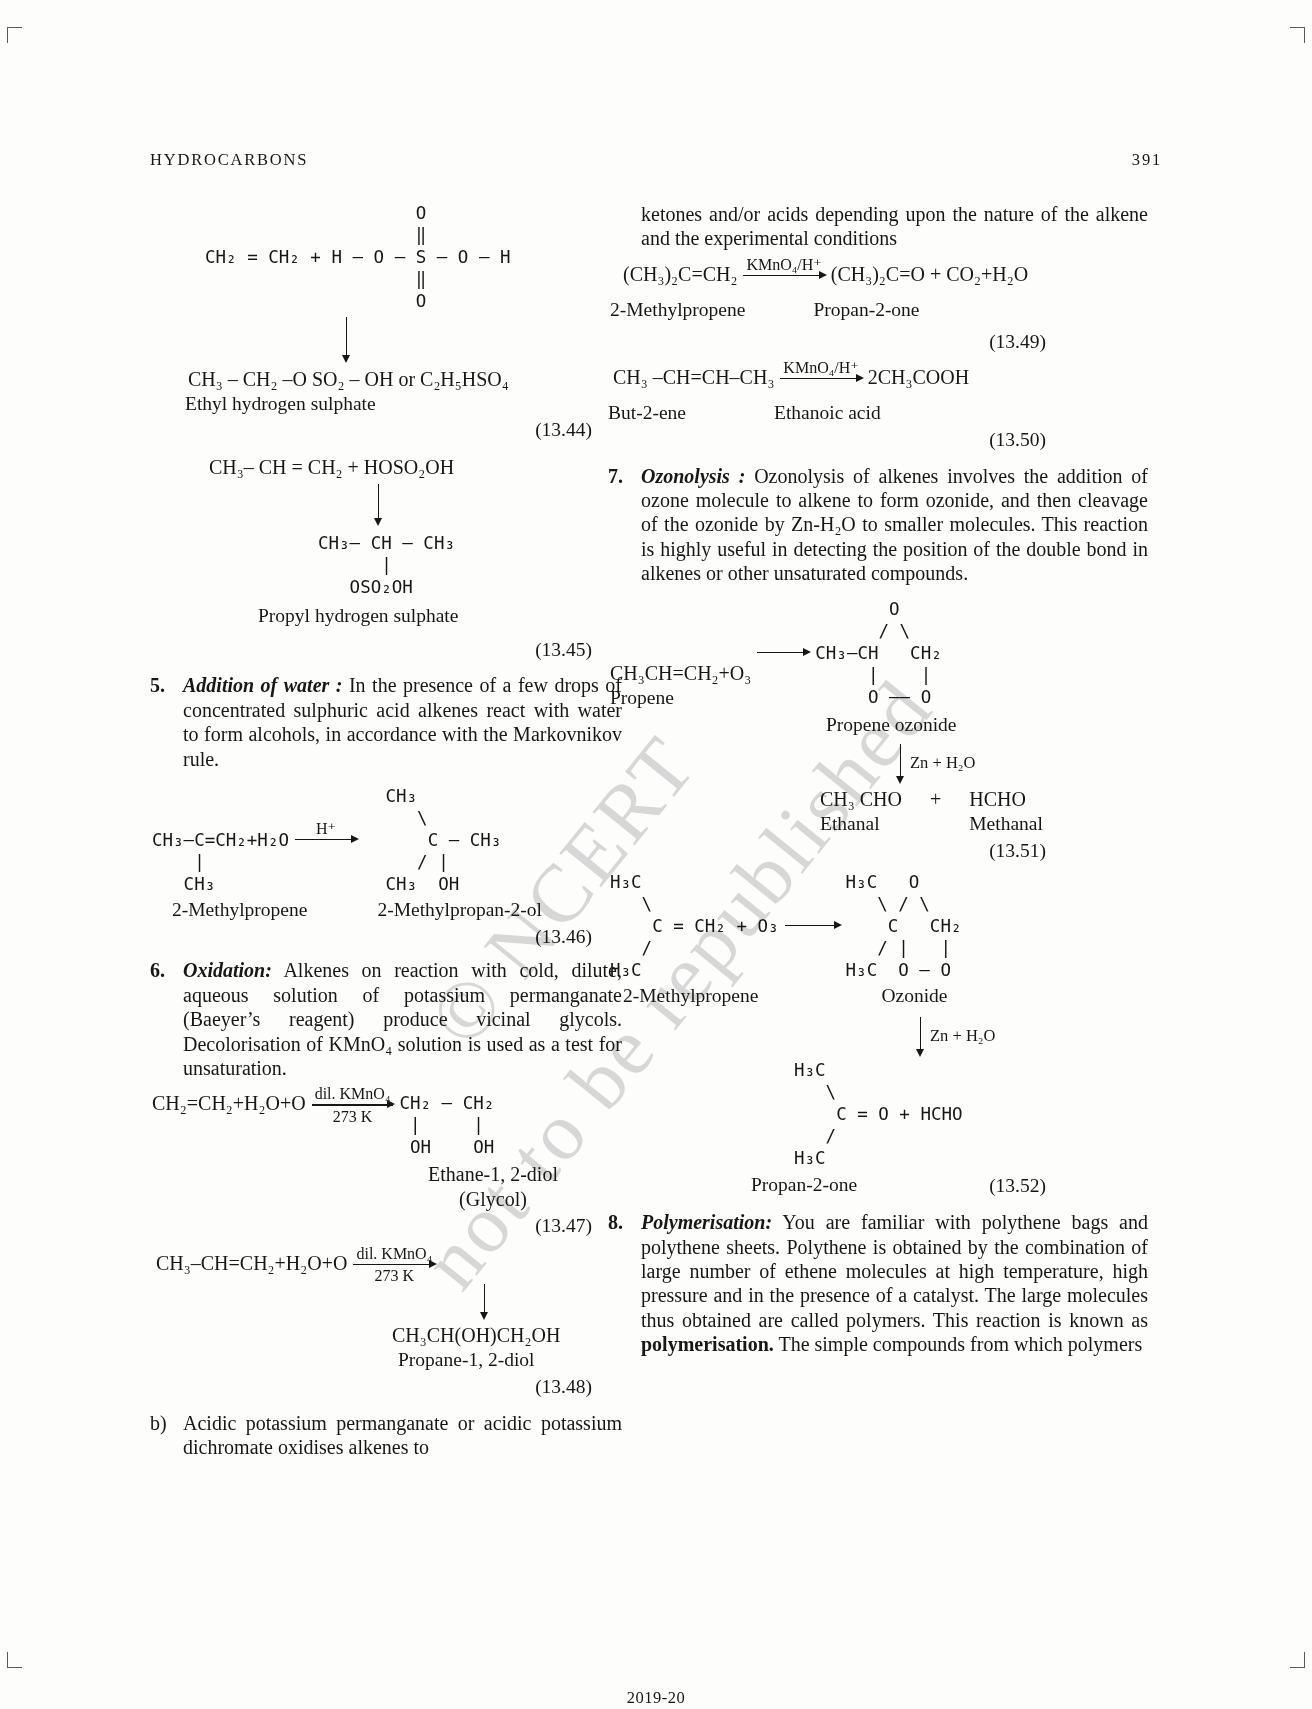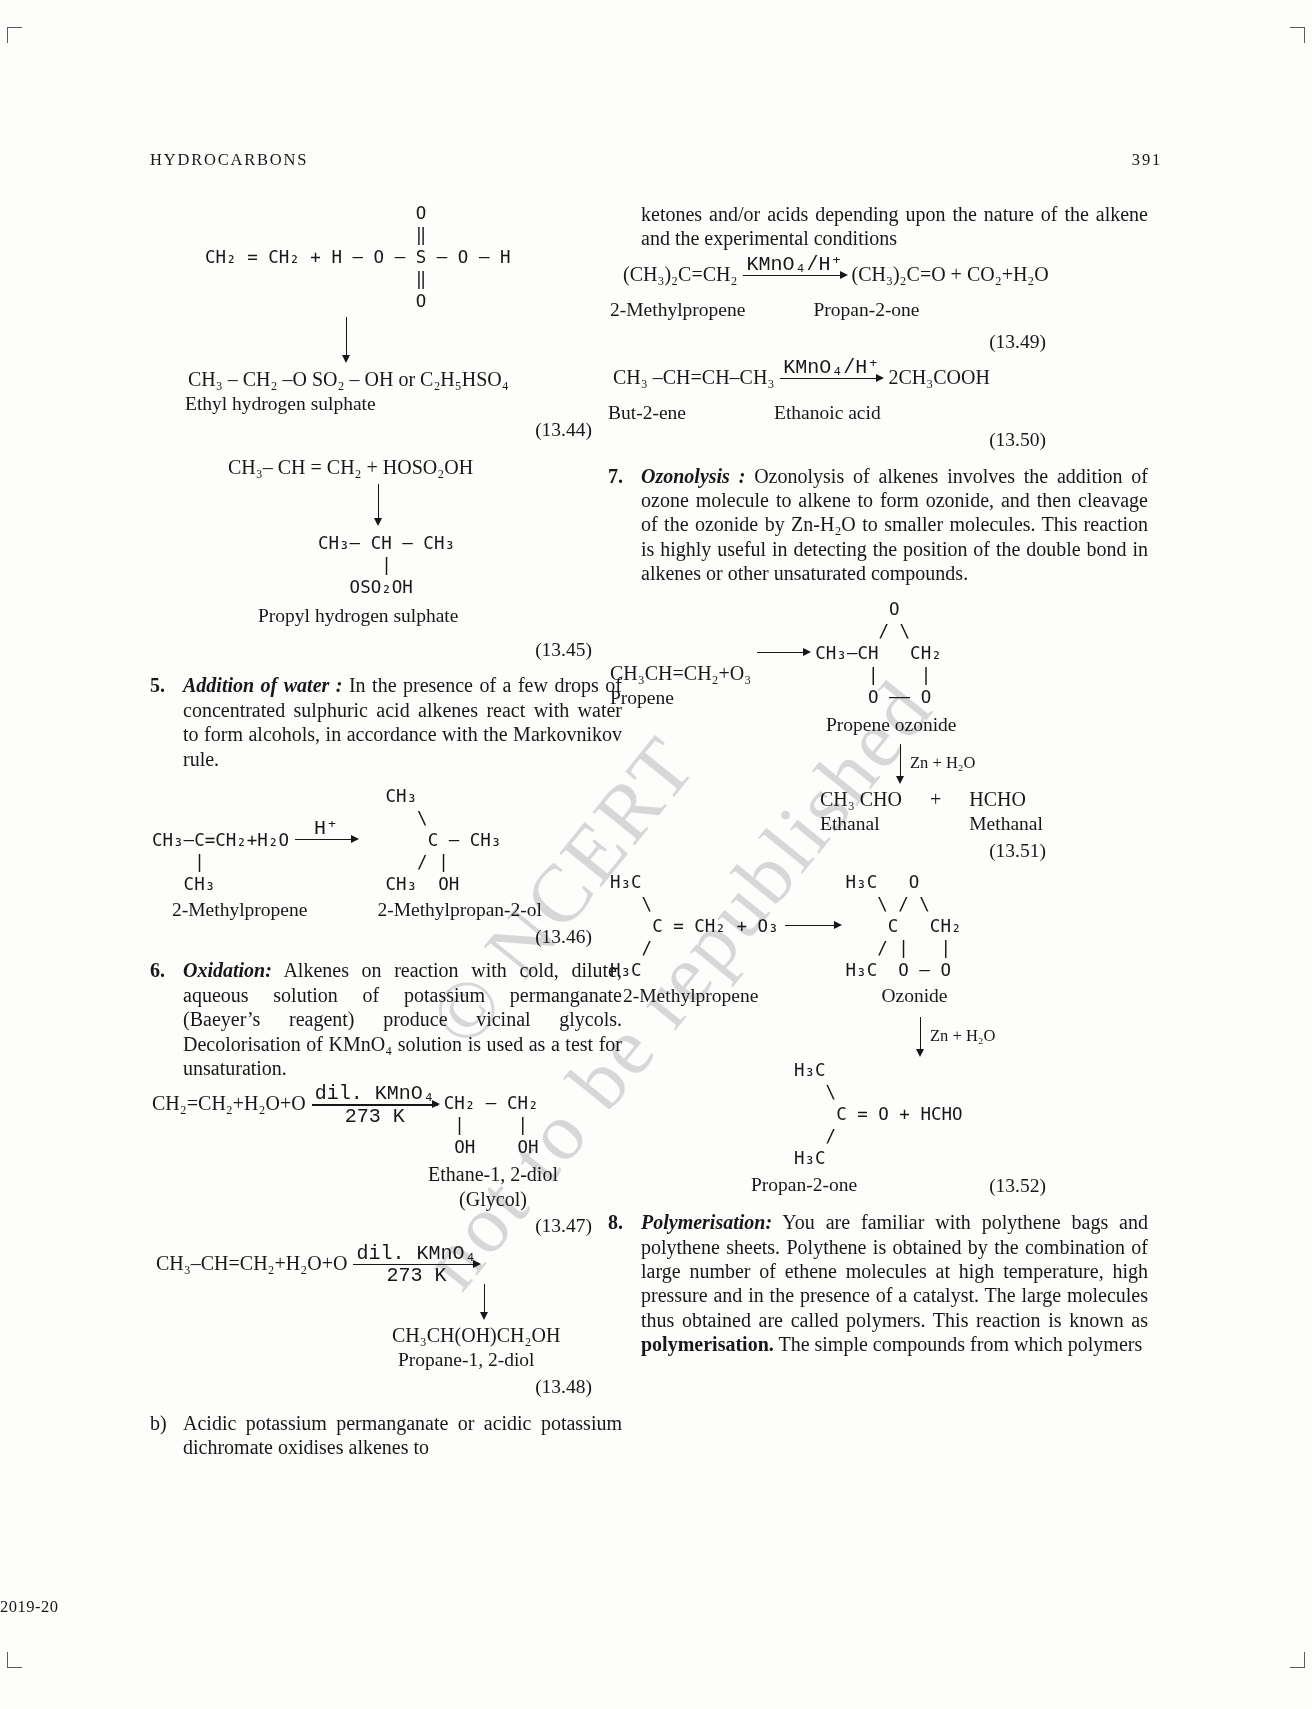--- a/index.html
+++ b/index.html
@@ -37,35 +37,35 @@
   .lead { font-weight:bold; font-style:italic; }
   .bword { font-weight:bold; }
 
   .struct { font-family:"DejaVu Sans Mono",monospace; font-size:17.5px; line-height:22px; white-space:pre; }
   .eqtext { font-size:20px; line-height:22px; white-space:nowrap; }
   .eqlabel { font-size:19.5px; line-height:1.2; margin-top:2px; }
   .eqrow { display:flex; align-items:flex-start; }
   .labelrow { display:flex; margin-top:3px; font-size:19.5px; }
 
   .harrow { display:inline-flex; flex-direction:column; align-items:center; margin:-7px 6px 0; }
-  .harrow .atop, .harrow .abot { font-size:20px; line-height:17px; min-height:17px; padding:0 3px; white-space:nowrap;font-family:Liberation Mono, monospace; }
+  .harrow .atop, .harrow .abot { font-size:16px; line-height:17px; min-height:17px; padding:0 3px; white-space:nowrap; }
   .harrow .shaft { align-self:stretch; position:relative; height:1.4px; background:#171717; min-width:62px; margin:2px 0; }
   .harrow .shaft::after { content:""; position:absolute; right:-2px; top:-4.1px;
     border-left:8px solid #171717; border-top:4.4px solid transparent; border-bottom:4.4px solid transparent; }
 
   .varrow { width:0; border-left:1.4px solid #171717; position:relative; }
   .varrow::after { content:""; position:absolute; bottom:-2px; left:-4.9px;
     border-top:8px solid #171717; border-left:4.4px solid transparent; border-right:4.4px solid transparent; }
   .vrow { display:flex; align-items:center; gap:9px; }
   .vlabel { font-size:16.5px; }
 
   .eqnum { text-align:right; padding-right:30px; margin-top:3px; font-size:19.5px; }
   .col-right .eqnum { padding-right:102px; }
 
-  .footer { position:absolute; left:0; top:1597px; width:100%; text-align:left; font-size:16.5px; letter-spacing:0.5px; }
+  .footer { position:absolute; left:0; top:1688px; width:100%; text-align:center; font-size:16.5px; letter-spacing:0.5px; }
 </style>
 </head>
 <body>
 
 <div class="page">
 
   <div class="cropmark cm-tl"></div>
   <div class="cropmark cm-tr"></div>
   <div class="cropmark cm-bl"></div>
   <div class="cropmark cm-br"></div>
@@ -88,21 +88,21 @@
 CH₂ = CH₂ + H – O – S – O – H
                     ‖
                     O</div>
       <div class="varrow" style="height:44px;margin:5px 0 7px 196px"></div>
       <div class="eqtext" style="margin-left:38px">CH₃ – CH₂ –O SO₂ – OH or C₂H₅HSO₄</div>
       <div class="eqlabel" style="margin-left:35px">Ethyl hydrogen sulphate</div>
       <div class="eqnum">(13.44)</div>
     </div>
 
     <div>
-      <div class="eqtext" style="margin-left:78px;margin-top:14px">CH₃– CH = CH₂ + HOSO₂OH</div>
+      <div class="eqtext" style="margin-left:59px;margin-top:14px">CH₃– CH = CH₂ + HOSO₂OH</div>
       <div class="varrow" style="height:40px;margin:6px 0 8px 228px"></div>
       <div class="struct" style="margin-left:168px">CH₃– CH – CH₃
       |
    OSO₂OH</div>
       <div class="eqlabel" style="margin-left:108px;margin-top:6px">Propyl hydrogen sulphate</div>
       <div class="eqnum" style="margin-top:10px">(13.45)</div>
     </div>
 
     <div class="numpara">
       <span class="pnum">5.</span>

